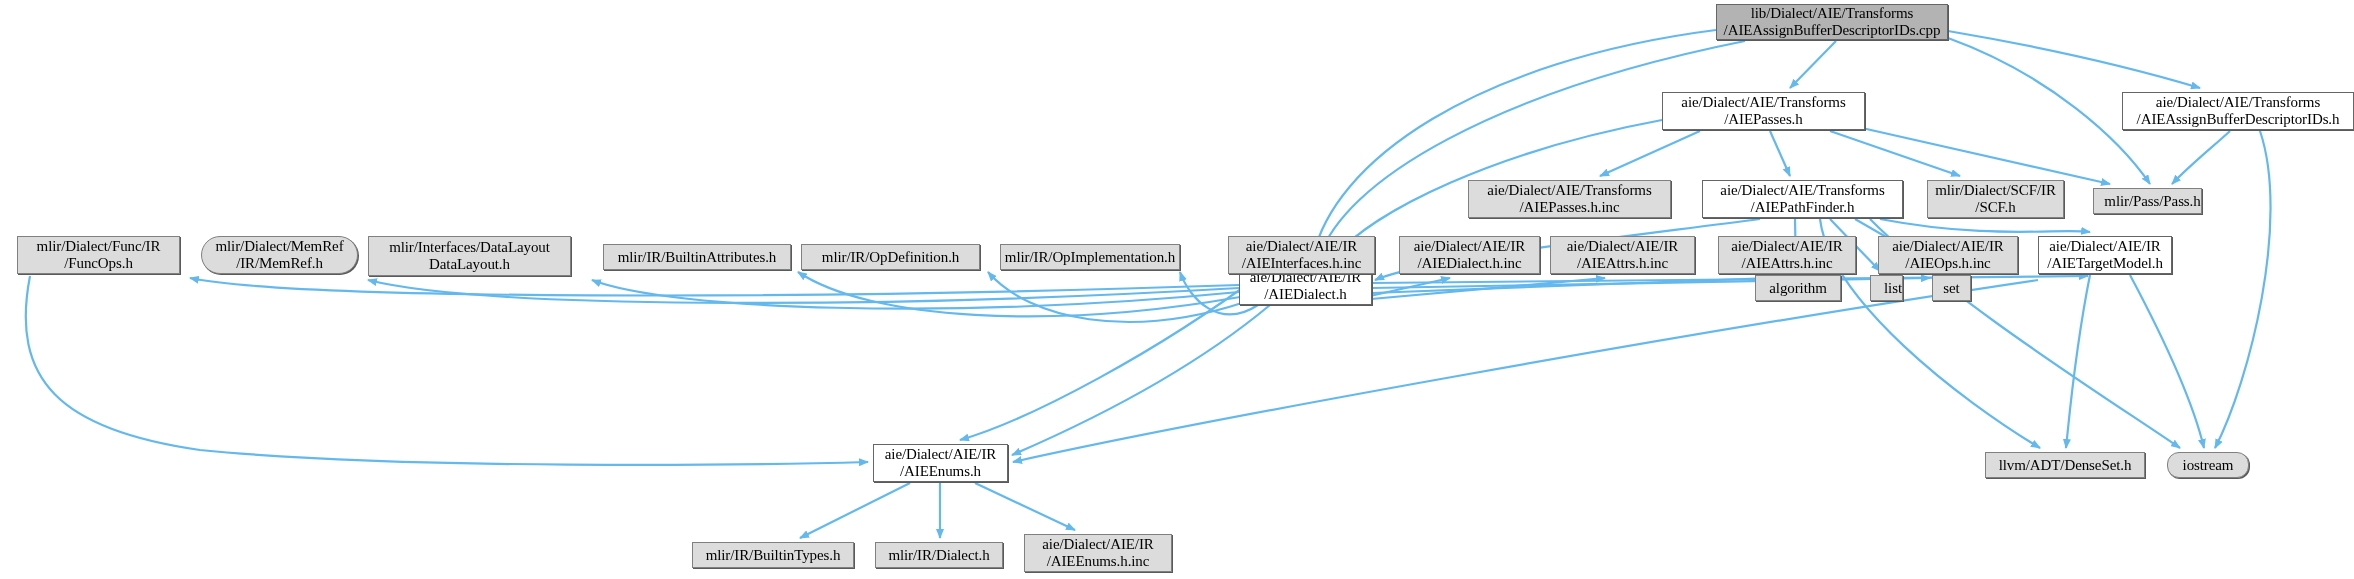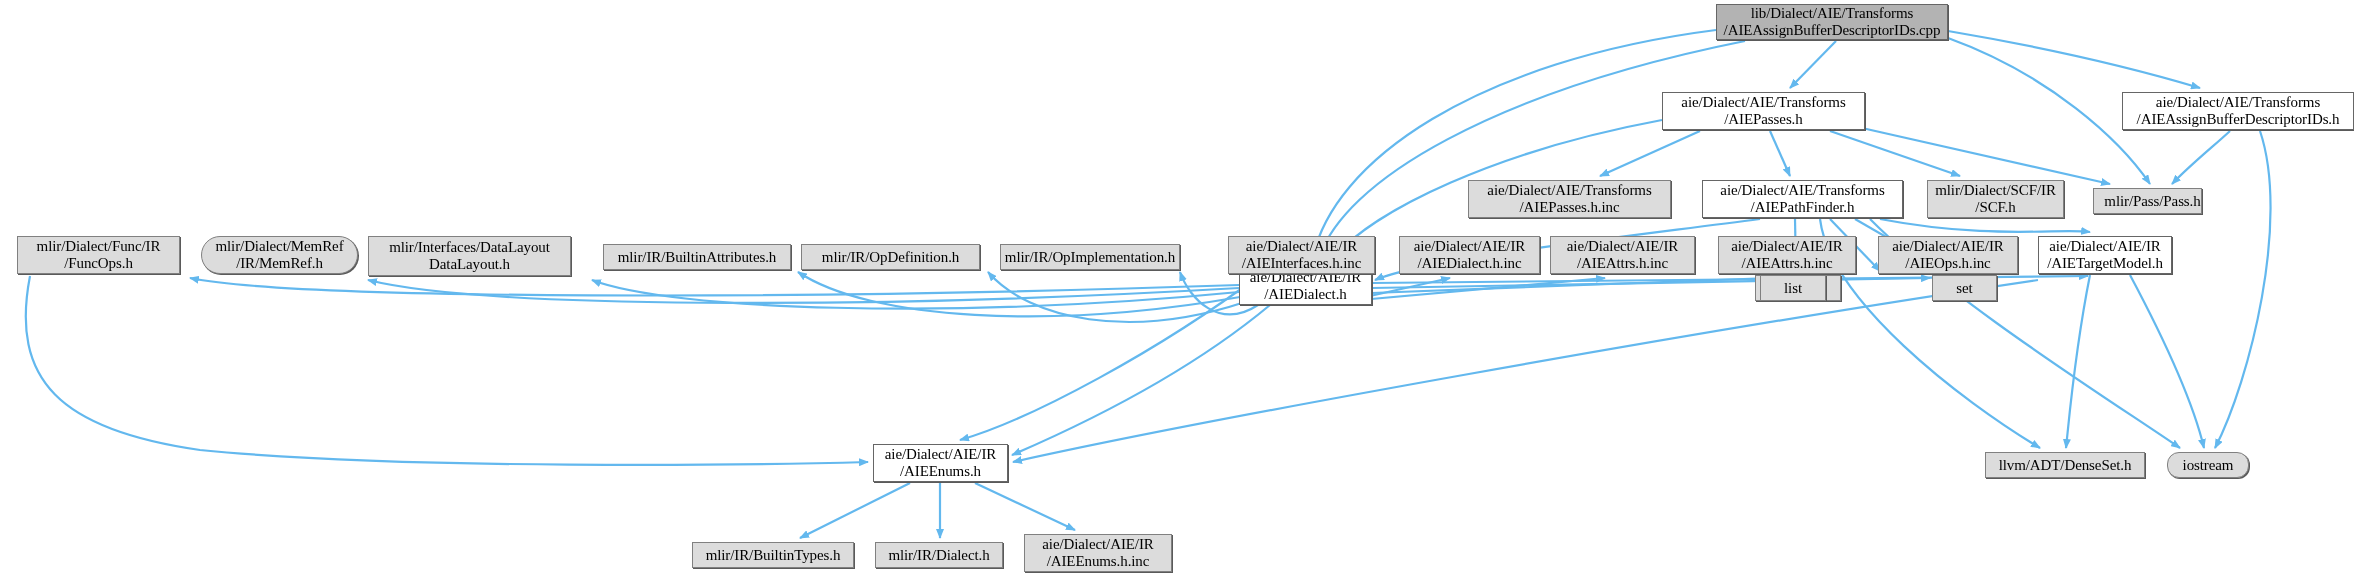--- a/index.html
+++ b/index.html
@@ -104,22 +104,22 @@
   </svg>
   <div id="node-layer">
       <div class="node root" style="left: 1716px; top: 4px; width: 232px; height: 36px;"><span class="l1">lib/Dialect/AIE/Transforms</span><span class="l2">/AIEAssignBufferDescriptorIDs.cpp</span></div>
       <div class="node current" style="left: 1662px; top: 92px; width: 203px; height: 38px;"><span class="l1">aie/Dialect/AIE/Transforms</span><span class="l2">/AIEPasses.h</span></div>
       <div class="node current" style="left: 2122px; top: 92px; width: 232px; height: 38px;"><span class="l1">aie/Dialect/AIE/Transforms</span><span class="l2">/AIEAssignBufferDescriptorIDs.h</span></div>
       <div class="node" style="left: 1468px; top: 180px; width: 203px; height: 38px;"><span class="l1">aie/Dialect/AIE/Transforms</span><span class="l2">/AIEPasses.h.inc</span></div>
       <div class="node current" style="left: 1702px; top: 180px; width: 201px; height: 38px;"><span class="l1">aie/Dialect/AIE/Transforms</span><span class="l2">/AIEPathFinder.h</span></div>
       <div class="node" style="left: 1927px; top: 180px; width: 137px; height: 38px;"><span class="l1">mlir/Dialect/SCF/IR</span><span class="l2">/SCF.h</span></div>
       <div class="node" style="left: 2093px; top: 188px; width: 109px; height: 26px; padding-left: 10px;"><span class="l1">mlir/Pass/Pass.h</span></div>
       <div class="node" style="left: 1755px; top: 275px; width: 86px; height: 26px; justify-content: center;"><span class="l1">algorithm</span></div>
-      <div class="node" style="left: 1760px; top: 275px; width: 66px; height: 26px;"><span class="l1">list</span></div>
-      <div class="node" style="left: 1932px; top: 275px; width: 65px; height: 26px;"><span class="l1">set</span></div>
+      <div class="node" style="left: 1870px; top: 275px; width: 33px; height: 26px; align-items: flex-end;"><span class="l1">list</span></div>
+      <div class="node" style="left: 1932px; top: 275px; width: 39px; height: 26px;"><span class="l1">set</span></div>
       <div class="node current" style="left: 1239px; top: 267px; width: 133px; height: 38px;"><span class="l1">aie/Dialect/AIE/IR</span><span class="l2">/AIEDialect.h</span></div>
       <div class="node" style="left: 17px; top: 236px; width: 163px; height: 38px;"><span class="l1">mlir/Dialect/Func/IR</span><span class="l2">/FuncOps.h</span></div>
       <div class="node" style="left: 201px; top: 236px; width: 157px; height: 38px; border-radius: 19px;"><span class="l1">mlir/Dialect/MemRef</span><span class="l2">/IR/MemRef.h</span></div>
       <div class="node" style="left: 368px; top: 236px; width: 203px; height: 40px;"><span class="l1">mlir/Interfaces/DataLayout</span><span class="l2">DataLayout.h</span></div>
       <div class="node" style="left: 603px; top: 244px; width: 188px; height: 26px;"><span class="l1">mlir/IR/BuiltinAttributes.h</span></div>
       <div class="node" style="left: 801px; top: 244px; width: 179px; height: 26px;"><span class="l1">mlir/IR/OpDefinition.h</span></div>
       <div class="node" style="left: 1000px; top: 244px; width: 180px; height: 26px;"><span class="l1">mlir/IR/OpImplementation.h</span></div>
       <div class="node" style="left: 1228px; top: 236px; width: 147px; height: 38px;"><span class="l1">aie/Dialect/AIE/IR</span><span class="l2">/AIEInterfaces.h.inc</span></div>
       <div class="node" style="left: 1399px; top: 236px; width: 141px; height: 38px;"><span class="l1">aie/Dialect/AIE/IR</span><span class="l2">/AIEDialect.h.inc</span></div>
       <div class="node" style="left: 1550px; top: 236px; width: 145px; height: 38px;"><span class="l1">aie/Dialect/AIE/IR</span><span class="l2">/AIEAttrs.h.inc</span></div>

